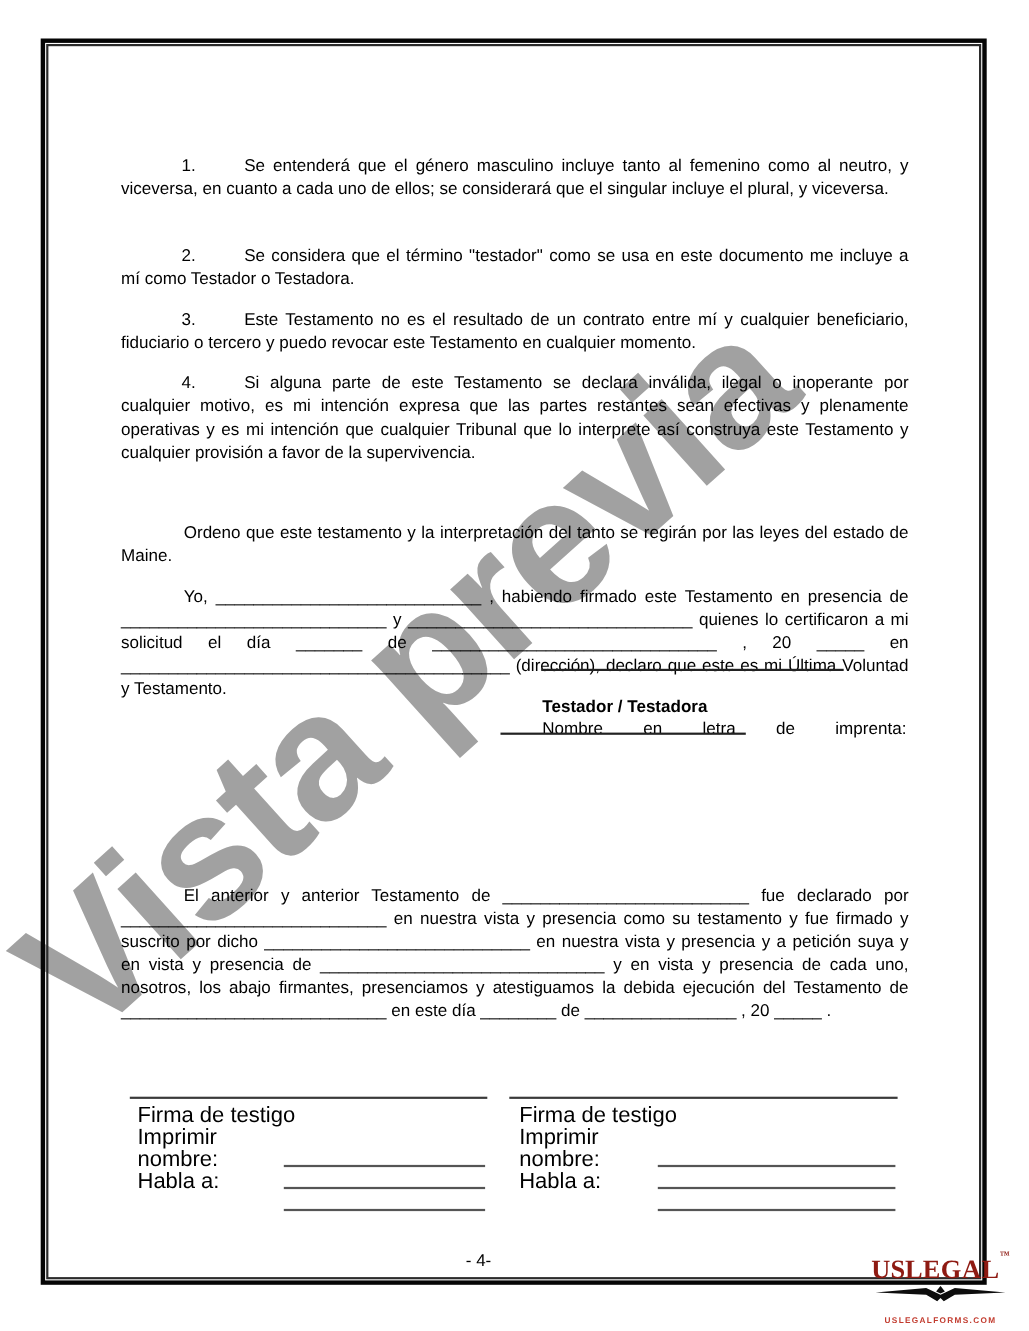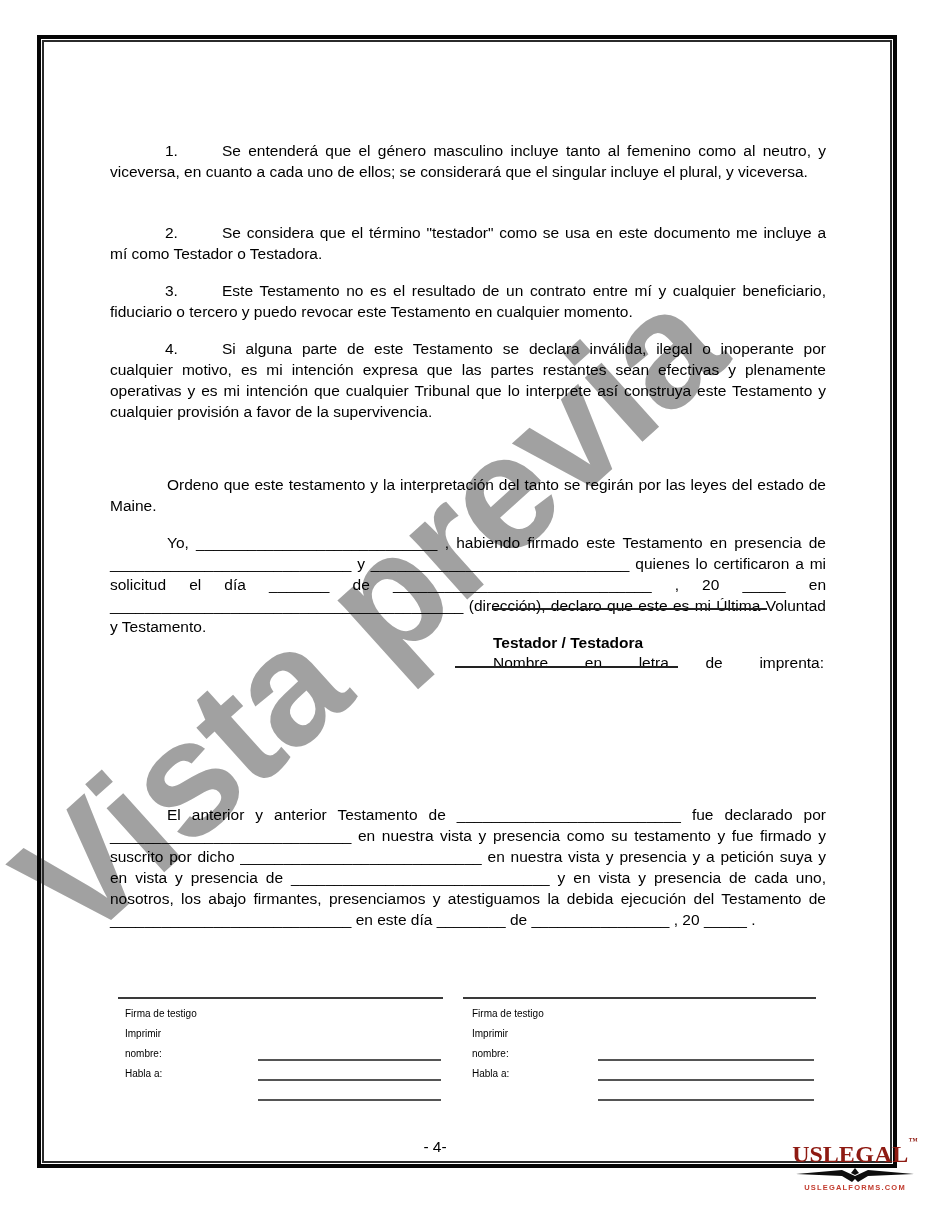--- a/index.html
+++ b/index.html
@@ -47,42 +47,42 @@
   .tline{position:absolute;border-bottom:2px solid #222;z-index:2;}
   .tlabel{position:absolute;font-size:15.5px;line-height:20px;z-index:2;font-weight:bold;}
   .just-line{
     position:absolute;font-size:15.5px;line-height:20px;z-index:2;
     text-align:justify;text-align-last:justify;
   }
   .witness{
     position:absolute;top:997px;height:112px;
     border-top:2px solid #3a3a3a;z-index:2;
   }
-  .witness .w-label{position:absolute;font-size:10px;line-height:20px;white-space:nowrap;text-align:right;}
+  .witness .w-label{position:absolute;font-size:20px;line-height:20px;white-space:nowrap;text-align:right;}
   .witness .w-line{position:absolute;border-top:2px solid #555;height:0;}
   .footer-sign{
     position:absolute;left:58px;top:1118px;font-size:15.5px;z-index:2;white-space:nowrap;
   }
   .page-num{
     position:absolute;left:385px;top:1138px;width:100px;
     font-size:15.5px;text-align:center;z-index:2;
   }
   
   .logo{position:absolute;left:786px;top:1126px;width:138px;z-index:5;text-align:center;}
   .logo .brand{
     font-family:"Liberation Serif", serif;font-weight:bold;
     color:#8e1a12;line-height:30px;white-space:nowrap;
   }
   .logo .big{font-size:24px;}
   .logo .small{font-size:24px;letter-spacing:0.5px;}
   .logo .tm{font-size:9px;vertical-align:18px;color:#8e1a12;}
   .logo .eagle{display:block;margin:-4px auto 0 auto;}
   .logo .tagline{
     font-size:7.5px;letter-spacing:1.2px;color:#c23b2e;
-    font-weight:bold;white-space:nowrap;margin-top:0px;
+    font-weight:bold;white-space:nowrap;margin-top:12px;
   }
 </style>
 </head>
 <body>
 
 <div id="canvas">
 
   <div class="watermark">Vista previa</div>
 
   <div class="border-outer">

